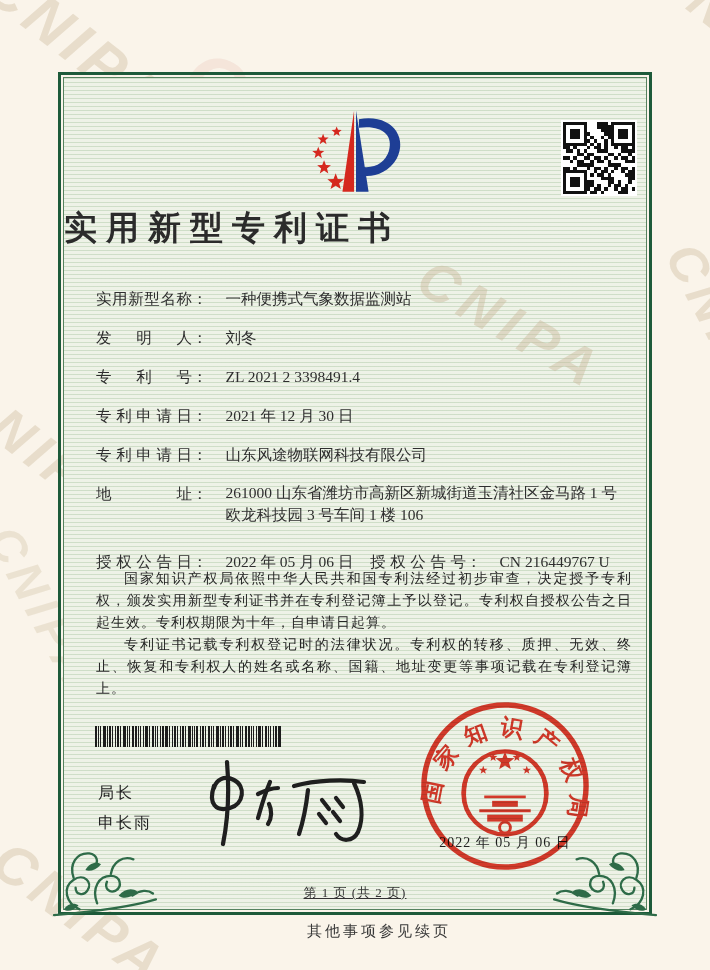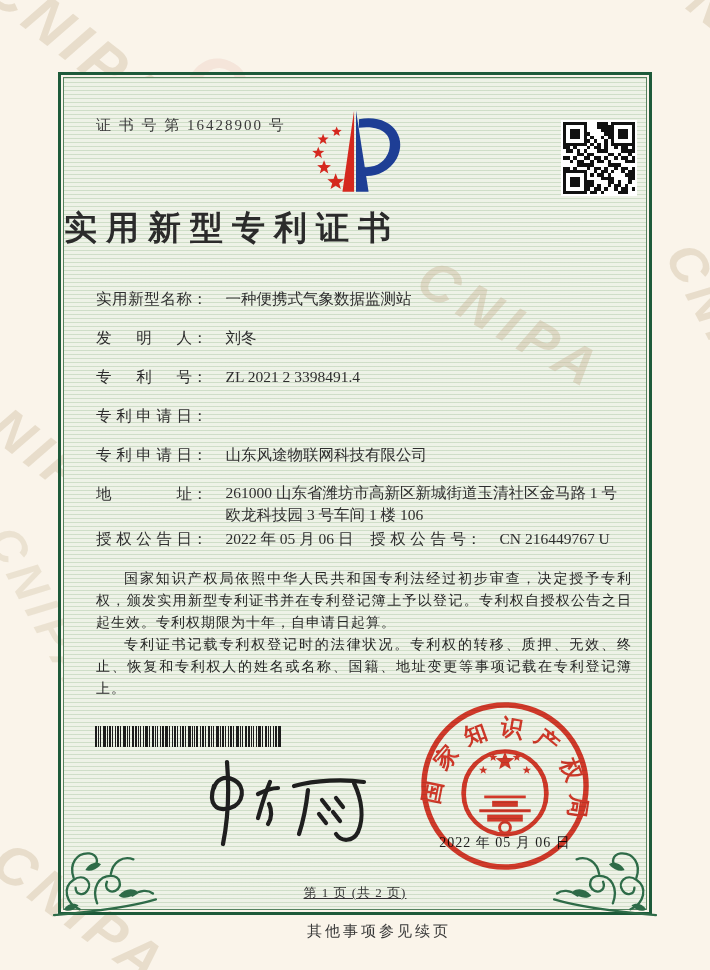--- a/index.html
+++ b/index.html
@@ -53,21 +53,21 @@
   }
 
   
   .fields{ position:absolute; left:32px; top:208px; right:16px; font-size:15.5px; color:#2e2e2e; }
   .frow{ display:flex; line-height:25px; margin-bottom:14px; align-items:flex-start; }
   .flabel{
     display:inline-block; width:96px; text-align:justify; text-align-last:justify; flex:none;
   }
   .fcolon{ flex:none; }
   .fvalue{ margin-left:18px; max-width:432px; line-height:23px; padding-top:1px; }
-  .frow.addr{ margin-bottom:0; }
+  .frow.addr{ margin-bottom:23px; }
   .frow.addr .fvalue{ line-height:22px; }
   .frow.last{ margin-bottom:0; }
   .pair{ display:flex;font-family:Liberation Serif, serif; }
   .pair1{ flex:none; width:274px; }
 
   
   .paras{
     position:absolute; left:32px; right:14px; top:490px;
     font-size:14px; line-height:22px; letter-spacing:1px; color:#262626; text-align:justify;
   }
@@ -116,21 +116,20 @@
   <span class="wm wm4">CNIPA</span>
   <span class="wm wm5">CNIPA</span>
   <span class="wm wm6">CNIPA</span>
   <span class="wm wm-pink">CNIPA</span>
 
   <div class="frame">
     <div class="frame-inner">
 
       <span class="wm-center">CNIPA</span>
 
-      <div class="cert-no">证 书 号 第 16428900 号</div>
 
       <svg class="logo" viewBox="0 0 124 96">
         <g id="logo-stars" fill="#d5281e">
             <polygon points="41.0,69.0 43.2,74.9 49.6,75.2 44.6,79.2 46.3,85.3 41.0,81.8 35.7,85.3 37.4,79.2 32.4,75.2 38.8,74.9"></polygon>
             <polygon points="29.0,55.5 30.9,60.5 36.1,60.7 32.0,64.0 33.4,69.1 29.0,66.2 24.6,69.1 26.0,64.0 21.9,60.7 27.1,60.5"></polygon>
             <polygon points="23.0,41.5 24.6,45.8 29.2,46.0 25.6,48.8 26.8,53.3 23.0,50.7 19.2,53.3 20.4,48.8 16.8,46.0 21.4,45.8"></polygon>
             <polygon points="28.0,28.0 29.5,32.0 33.7,32.1 30.4,34.8 31.5,38.9 28.0,36.5 24.5,38.9 25.6,34.8 22.3,32.1 26.5,32.0"></polygon>
             <polygon points="42.0,20.5 43.4,24.1 47.2,24.3 44.2,26.7 45.2,30.4 42.0,28.3 38.8,30.4 39.8,26.7 36.8,24.3 40.6,24.1"></polygon>
           </g>
         <polygon points="60,4 48,88 60,88" fill="#d5281e"></polygon>
@@ -395,20 +394,21 @@
           <span class="fvalue">刘冬</span>
         </div>
         <div class="frow">
           <span class="flabel">专利号</span>
             <span class="fcolon">：</span>
           <span class="fvalue">ZL 2021 2 3398491.4</span>
         </div>
         <div class="frow">
           <span class="flabel">专利申请日</span>
             <span class="fcolon">：</span>
+          <span class="fvalue">2021 年 12 月 30 日</span>
         </div>
         <div class="frow">
           <span class="flabel">专利申请日</span>
             <span class="fcolon">：</span>
           <span class="fvalue">山东风途物联网科技有限公司</span>
         </div>
         <div class="frow addr">
           <span class="flabel">地址</span>
             <span class="fcolon">：</span>
           <span class="fvalue">261000 山东省潍坊市高新区新城街道玉清社区金马路 1 号 欧龙科技园 3 号车间 1 楼 106</span>
@@ -427,20 +427,24 @@
         </div>
       </div>
 
       <div class="paras">
         <p>国家知识产权局依照中华人民共和国专利法经过初步审查，决定授予专利权，颁发实用新型专利证书并在专利登记簿上予以登记。专利权自授权公告之日起生效。专利权期限为十年，自申请日起算。</p>
         <p>专利证书记载专利权登记时的法律状况。专利权的转移、质押、无效、终止、恢复和专利权人的姓名或名称、国籍、地址变更等事项记载在专利登记簿上。</p>
       </div>
 
       <div class="barcode" id="barcode"><i style="width:2px;margin-right:1px"></i><i style="width:1px;margin-right:1px"></i><i style="width:1px;margin-right:2px"></i><i style="width:3px;margin-right:1px"></i><i style="width:1px;margin-right:1px"></i><i style="width:2px;margin-right:1px"></i><i style="width:1px;margin-right:2px"></i><i style="width:1px;margin-right:1px"></i><i style="width:2px;margin-right:1px"></i><i style="width:1px;margin-right:2px"></i><i style="width:3px;margin-right:1px"></i><i style="width:1px;margin-right:1px"></i><i style="width:1px;margin-right:2px"></i><i style="width:2px;margin-right:1px"></i><i style="width:2px;margin-right:1px"></i><i style="width:1px;margin-right:1px"></i><i style="width:1px;margin-right:2px"></i><i style="width:1px;margin-right:1px"></i><i style="width:3px;margin-right:1px"></i><i style="width:1px;margin-right:2px"></i><i style="width:2px;margin-right:1px"></i><i style="width:1px;margin-right:1px"></i><i style="width:1px;margin-right:2px"></i><i style="width:1px;margin-right:1px"></i><i style="width:2px;margin-right:1px"></i><i style="width:3px;margin-right:1px"></i><i style="width:1px;margin-right:2px"></i><i style="width:1px;margin-right:1px"></i><i style="width:2px;margin-right:1px"></i><i style="width:1px;margin-right:2px"></i><i style="width:1px;margin-right:1px"></i><i style="width:2px;margin-right:1px"></i><i style="width:1px;margin-right:2px"></i><i style="width:3px;margin-right:1px"></i><i style="width:1px;margin-right:1px"></i><i style="width:1px;margin-right:1px"></i><i style="width:2px;margin-right:2px"></i><i style="width:1px;margin-right:1px"></i><i style="width:2px;margin-right:1px"></i><i style="width:1px;margin-right:2px"></i><i style="width:2px;margin-right:1px"></i><i style="width:1px;margin-right:1px"></i><i style="width:1px;margin-right:2px"></i><i style="width:3px;margin-right:1px"></i><i style="width:1px;margin-right:1px"></i><i style="width:2px;margin-right:1px"></i><i style="width:1px;margin-right:2px"></i><i style="width:1px;margin-right:1px"></i><i style="width:2px;margin-right:1px"></i><i style="width:1px;margin-right:2px"></i><i style="width:3px;margin-right:1px"></i><i style="width:1px;margin-right:1px"></i><i style="width:1px;margin-right:2px"></i><i style="width:2px;margin-right:1px"></i><i style="width:2px;margin-right:1px"></i><i style="width:1px;margin-right:1px"></i><i style="width:1px;margin-right:2px"></i><i style="width:1px;margin-right:1px"></i><i style="width:3px;margin-right:1px"></i><i style="width:1px;margin-right:2px"></i><i style="width:2px;margin-right:1px"></i><i style="width:1px;margin-right:1px"></i><i style="width:1px;margin-right:2px"></i><i style="width:1px;margin-right:1px"></i><i style="width:2px;margin-right:1px"></i><i style="width:3px;margin-right:1px"></i></div>
 
+      <div class="signer">
+        <div>局长</div>
+        <div>申长雨</div>
+      </div>
 
       <svg class="sign-svg" viewBox="0 0 185 92" fill="none" stroke="#1f1f1f" stroke-width="4.2" stroke-linecap="round" stroke-linejoin="round">
         <path d="M20 30 C 14 48 22 56 36 52 C 50 48 52 30 40 24 C 30 19 22 24 20 32"></path>
         <path d="M33 6 C 35 30 35 58 29 88"></path>
         <path d="M76 26 C 70 40 67 52 64 62"></path>
         <path d="M64 38 C 72 34 79 32 84 32"></path>
         <path d="M75 48 C 78 54 78 62 74 68"></path>
         <path d="M100 30 C 122 24 150 23 170 26"></path>
         <path d="M114 34 C 112 52 109 66 105 78"></path>
         <path d="M160 27 C 168 44 170 62 164 76 C 159 86 147 86 142 78"></path>

